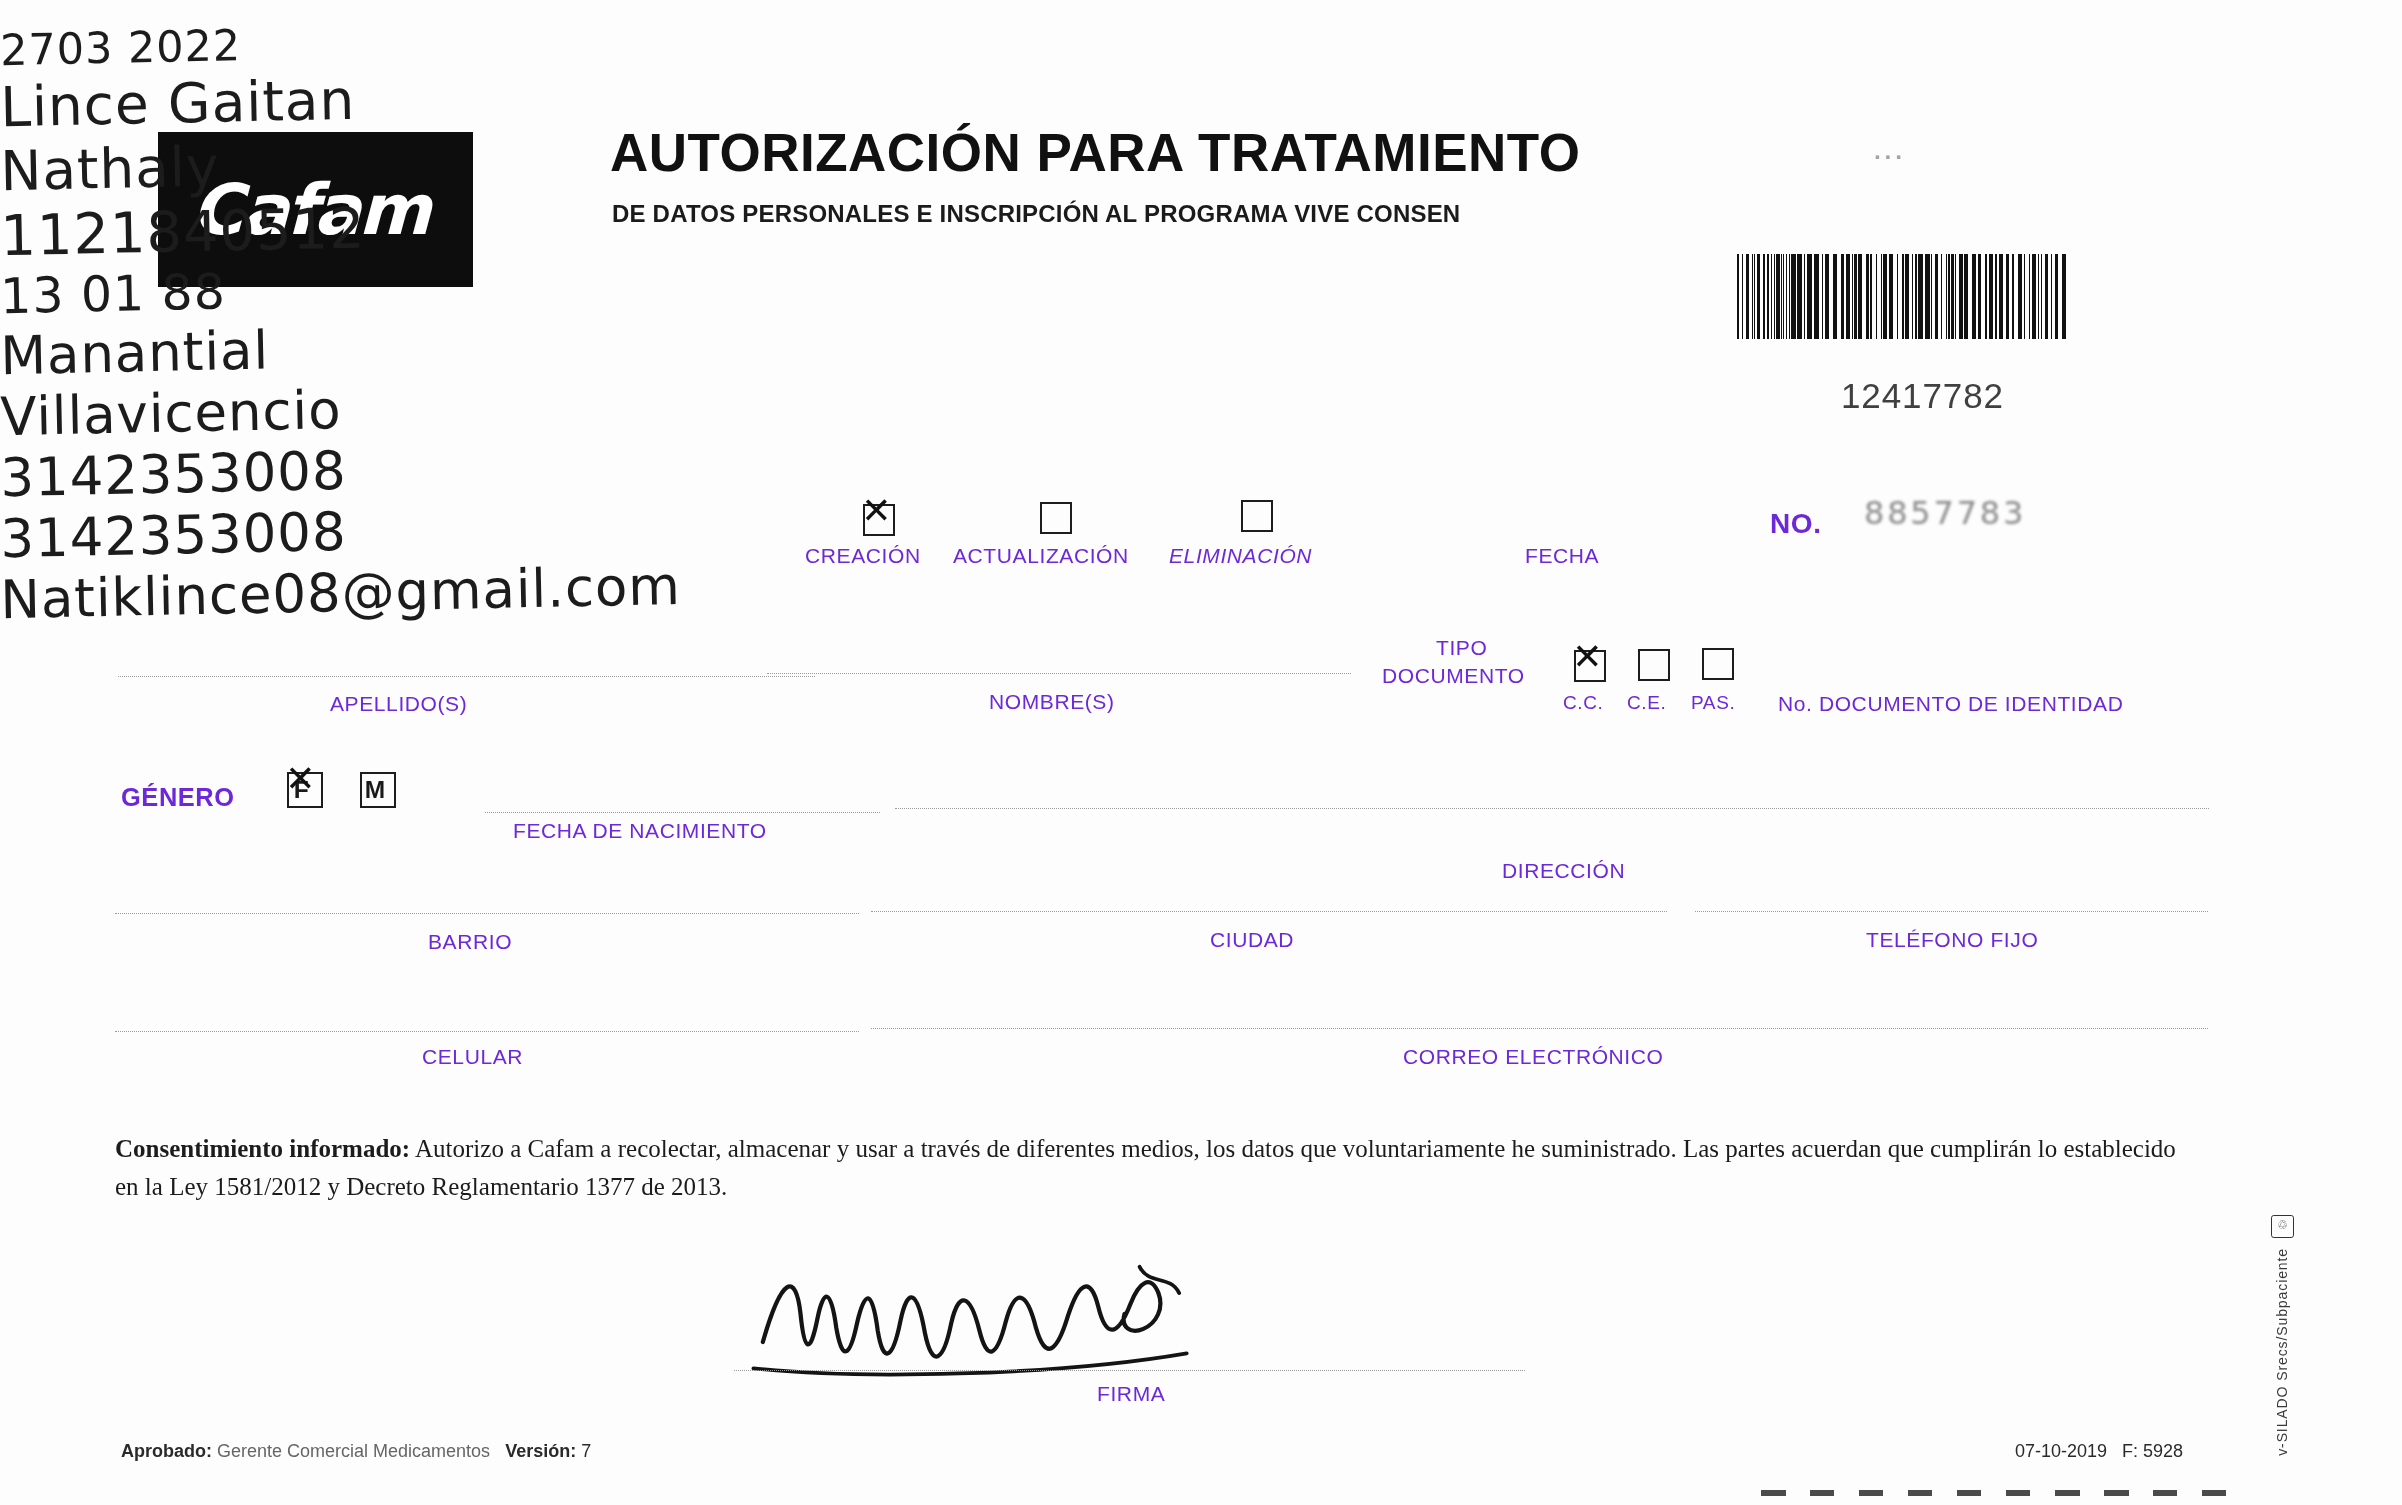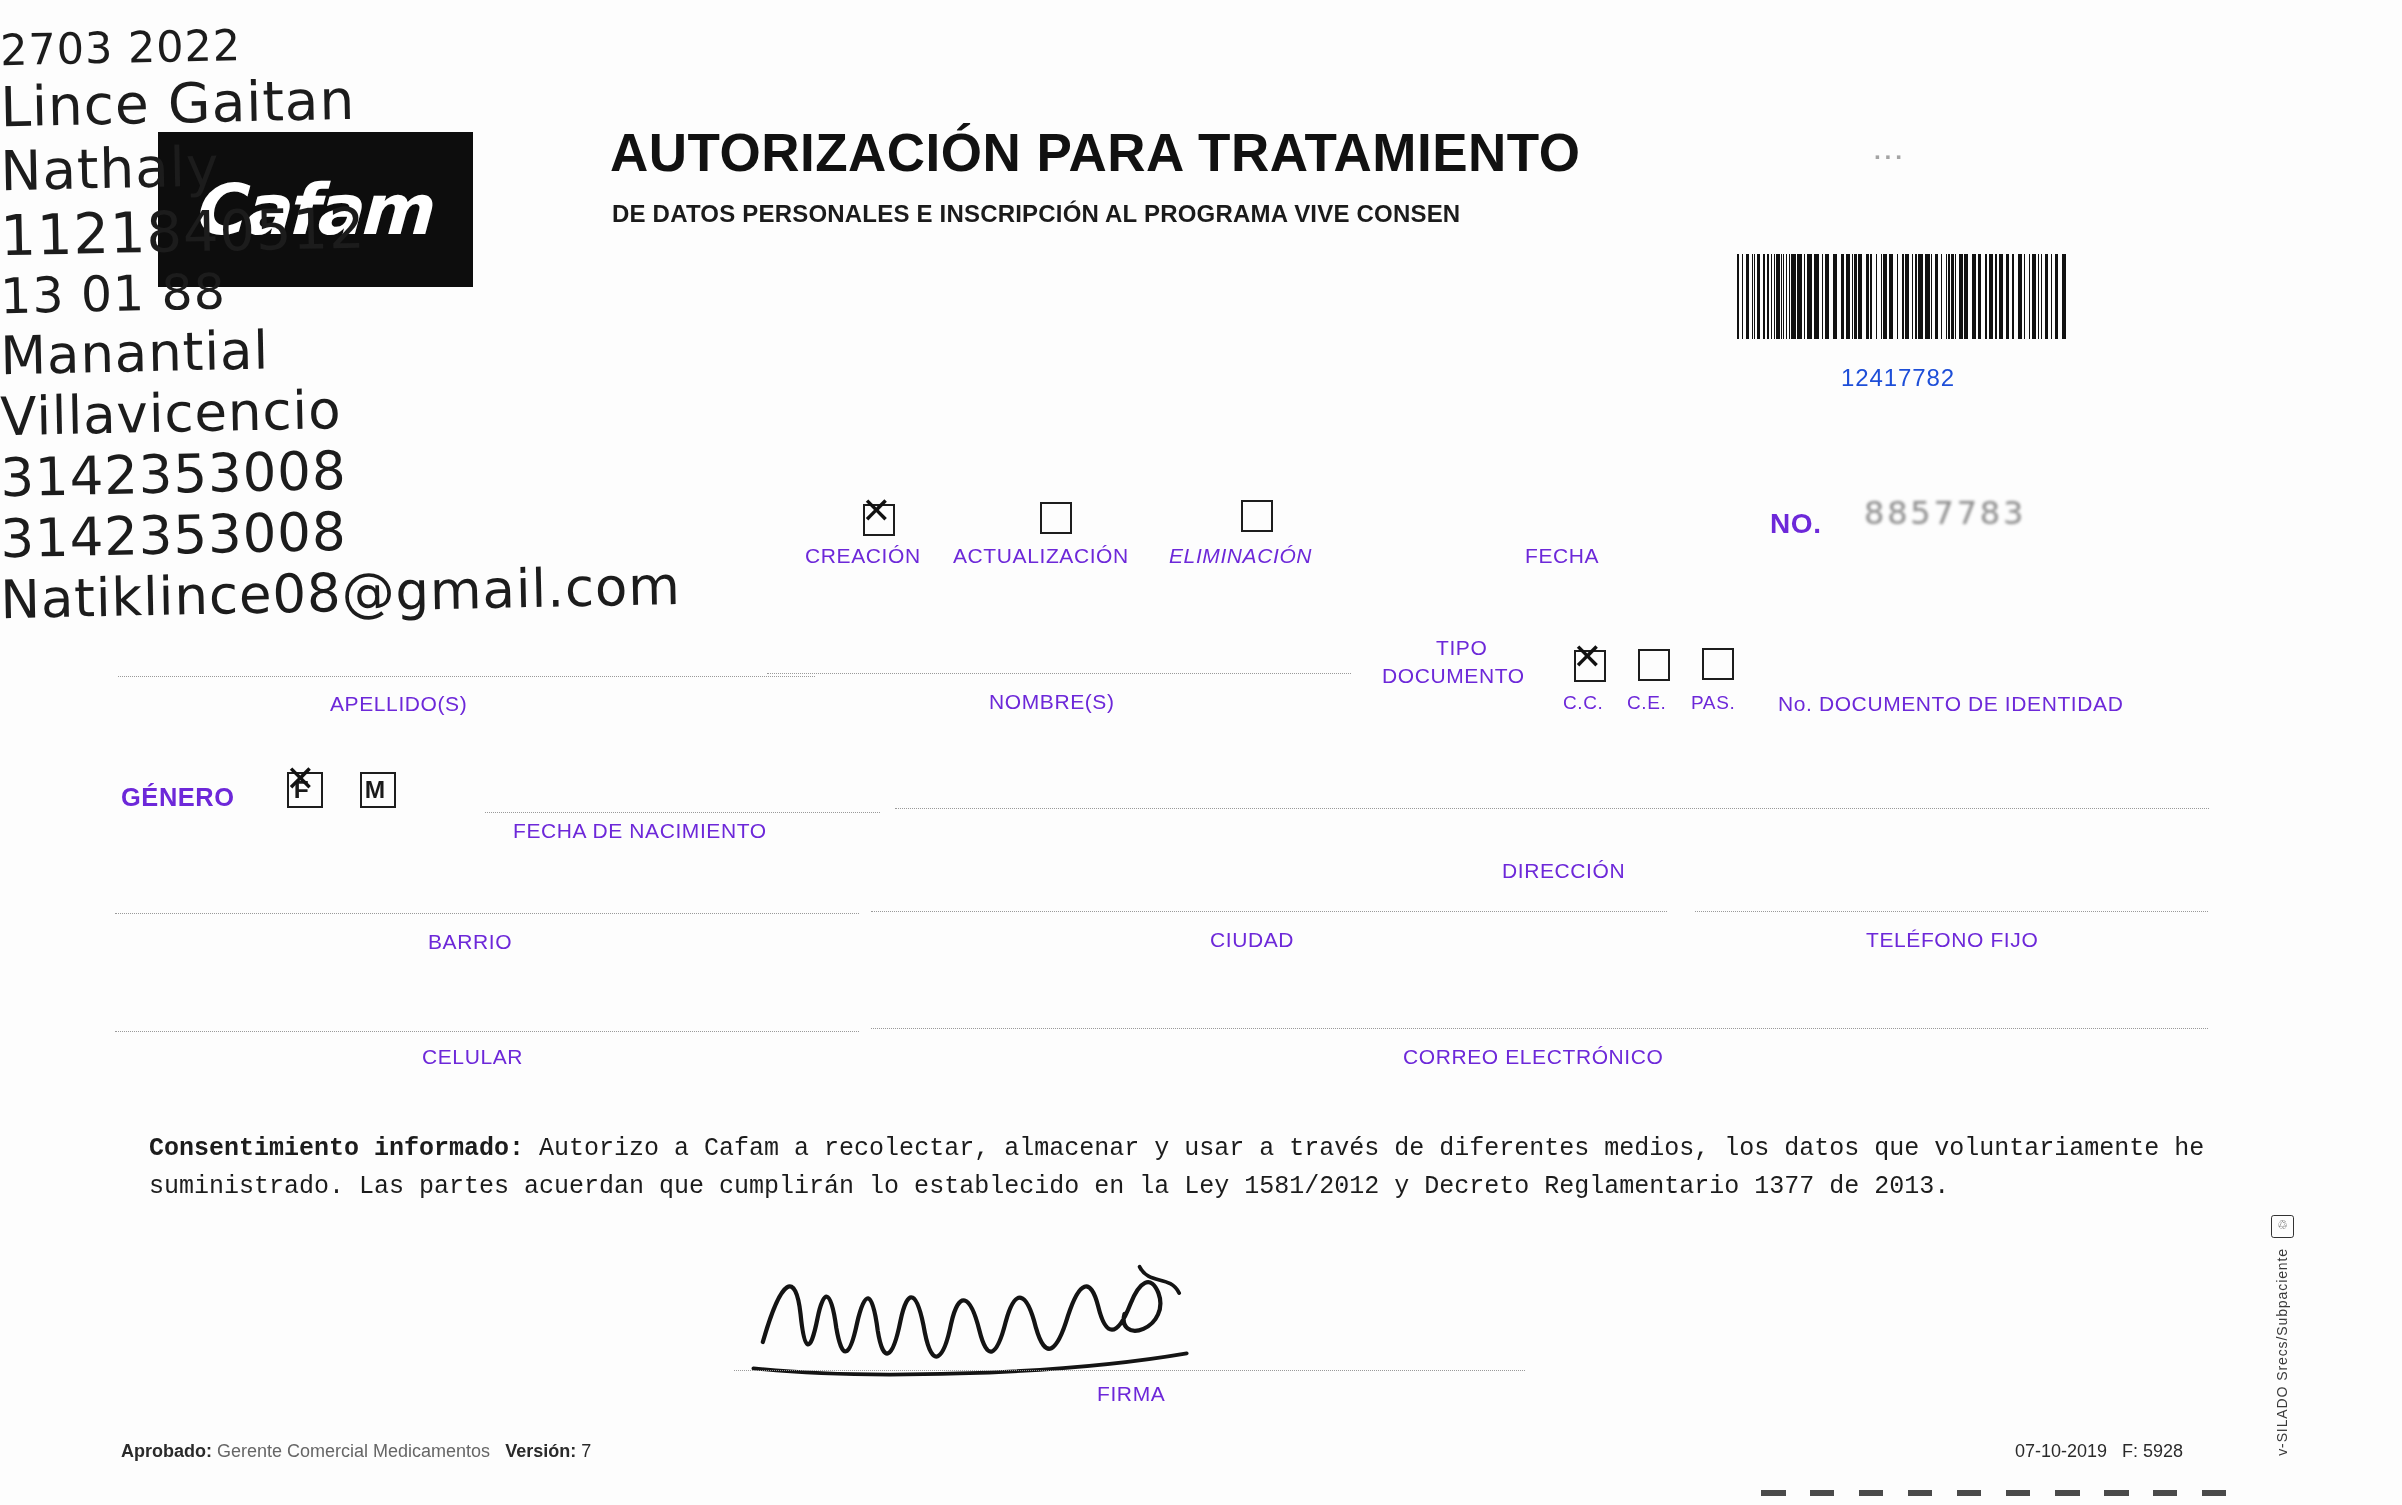--- a/index.html
+++ b/index.html
@@ -89,24 +89,24 @@
     overflow: hidden;
   }
   .barcode i {
     display: block;
     background: #111;
     margin-right: 1.9px;
   }
   .barcode-num {
     position: absolute;
     left: 1841px;
-    top: 364px;
-    font-size: 24px;
+    top: 376px;
+    font-size: 35px;
     letter-spacing: 0.9px;
-    color: #1d4ed8;
+    color: #404040;
     font-family: "Liberation Sans", sans-serif;
   }
 
   
   .hw {
     font-family: "DejaVu Sans", sans-serif;
     color: #1c1c1c;
     font-weight: 500;
     letter-spacing: 0.9px;
     transform: rotate(-1.2deg);
@@ -159,22 +159,21 @@
 
   
   .consent {
     position: absolute;
     left: 115px;
     top: 1130px;
     width: 2090px;
     font-size: 25px;
     line-height: 1.5;
     color: #1c1c1c;
-    font-family: Liberation Mono, monospace;
-    margin-left: 34px;
+    font-family: Liberation Serif, serif;
   }
   .consent b { font-weight: bold; }
 
   
   .footer-left {
     position: absolute;
     left: 121px;
     top: 1441px;
     font-size: 18px;
     color: #2a2a2a;

